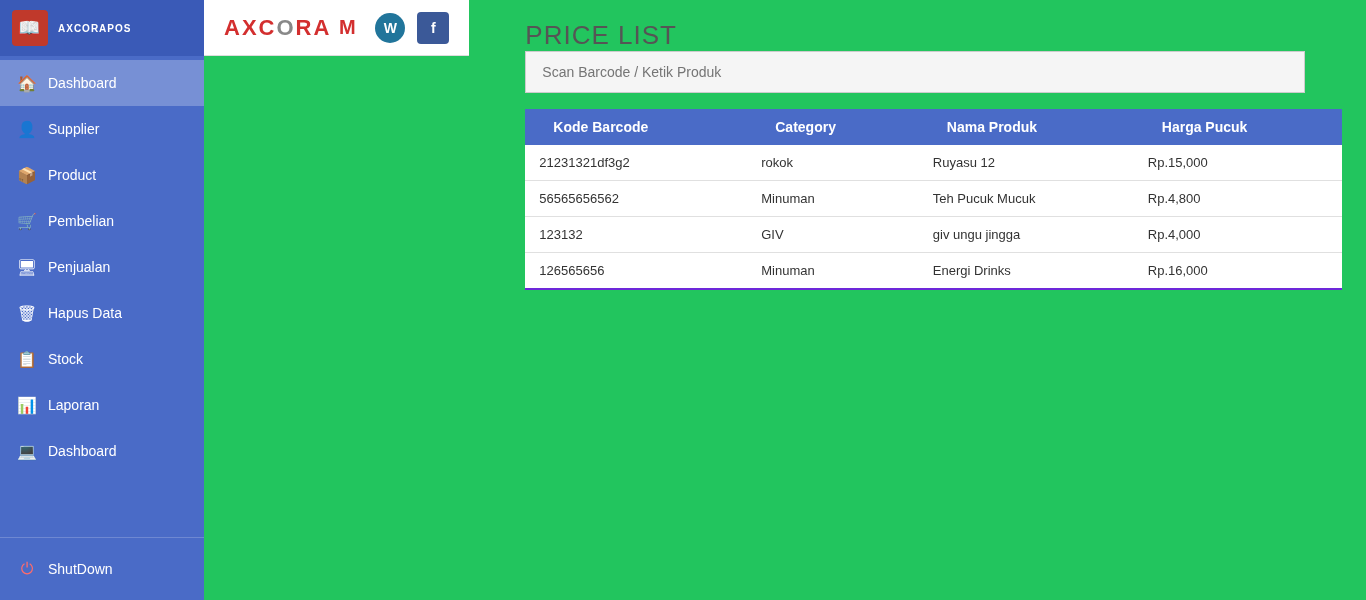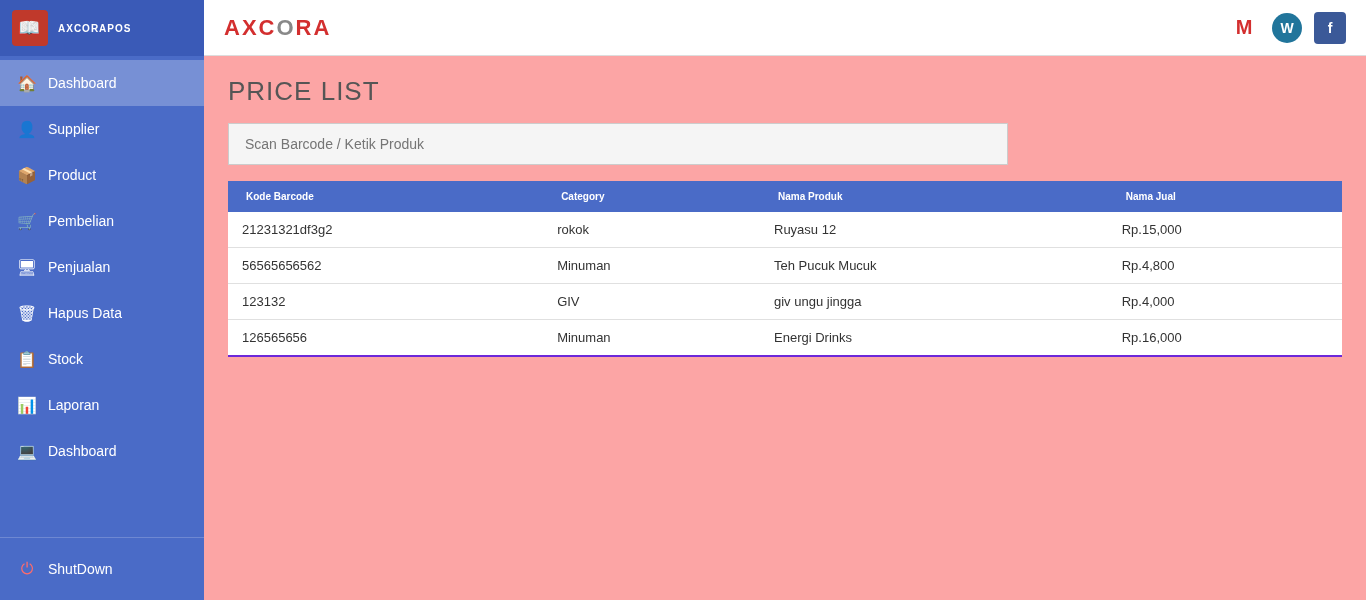--- a/index.html
+++ b/index.html
@@ -75,23 +75,24 @@
       color: white;
       cursor: pointer;
       gap: 10px;
       font-size: 14px;
     }
 
     
     #main {
       flex: 1;
       display: flex;
-      flex-direction: column;
-      background: #fca5a5;
+      flex-direction: row;
+      background: #22c55e;
       overflow: hidden;
+      gap: 32px;
     }
     #topbar {
       background: white;
       height: 56px;
       display: flex;
       align-items: center;
       padding: 0 20px;
       justify-content: space-between;
       border-bottom: 1px solid #ddd;
     }
@@ -123,21 +124,20 @@
 
     #content {
       flex: 1;
       padding: 20px 24px;
       overflow-y: auto;
     }
     #page-title {
       font-size: 26px;
       font-weight: 300;
       color: #555;
-      margin-bottom: 16px;
       letter-spacing: 1px;
     }
     #search-bar {
       width: 780px;
       max-width: 100%;
       margin-bottom: 16px;
       border-radius: 6px;
     }
     #search-input {
       width: 100%;
@@ -152,23 +152,23 @@
       width: 100%;
       border-collapse: collapse;
       background: white;
       max-width: 1140px;
     }
     #data-table thead tr {
       background: #4a6bc7;
       color: white;
     }
     #data-table thead th {
-      padding: 10px 18px;
+      padding: 10px 28px;
       text-align: left;
-      font-size: 10px;
+      font-size: 14px;
       font-weight: 600;
     }
     #data-table tbody tr {
       border-bottom: 1px solid #e0e0e0;
       padding-left: 36px;
     }
     #data-table tbody tr:last-child { border-bottom: 2px solid #6d28d9; }
     #data-table tbody td {
       padding: 10px 14px;
       font-size: 13px;
@@ -249,21 +249,21 @@
     <div id="search-bar">
       <input type="text" id="search-input" placeholder="Scan Barcode / Ketik Produk" style="">
     </div>
 
     <table id="data-table">
       <thead>
         <tr>
           <th>Kode Barcode</th>
           <th>Category</th>
           <th>Nama Produk</th>
-          <th>Nama Jual</th>
+          <th>Harga Pucuk</th>
         </tr>
       </thead>
       <tbody id="table-body">
       <tr>
       <td>21231321df3g2</td>
       <td>rokok</td>
       <td>Ruyasu 12</td>
       <td>Rp.15,000</td>
     </tr>
           <tr>

